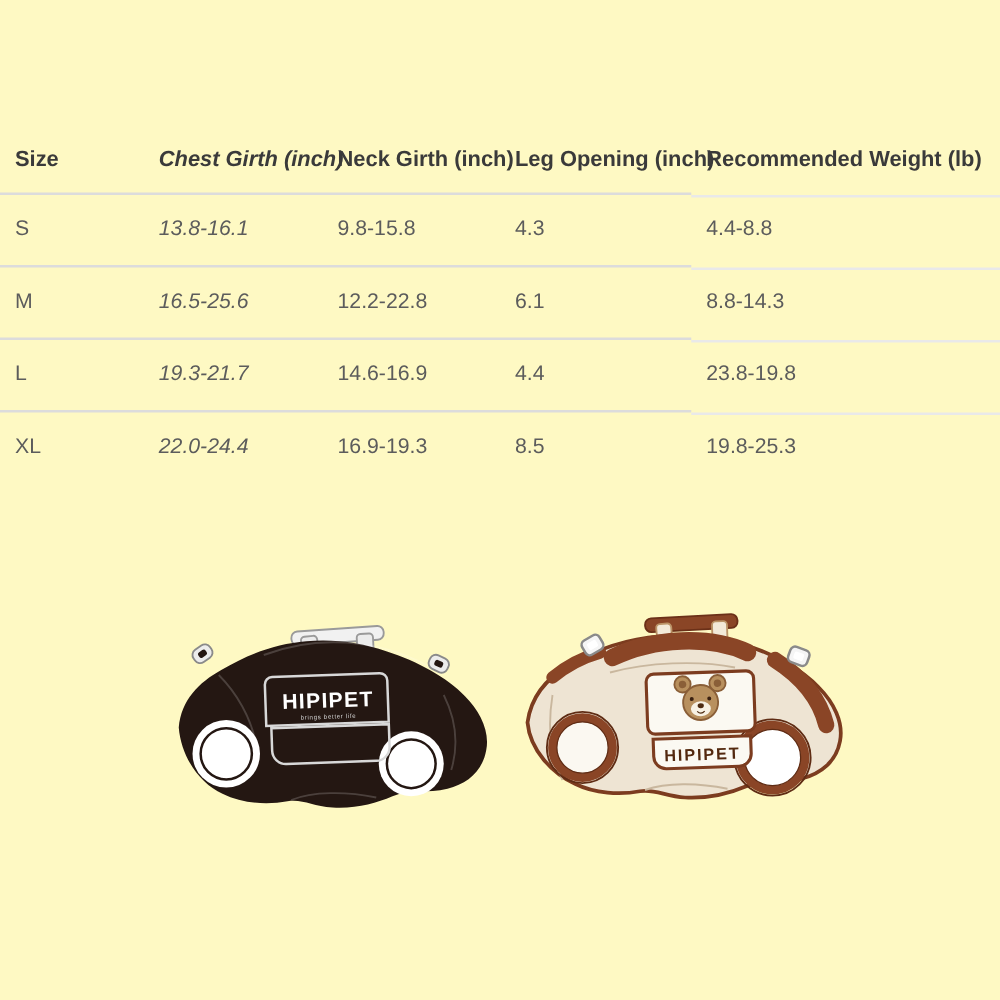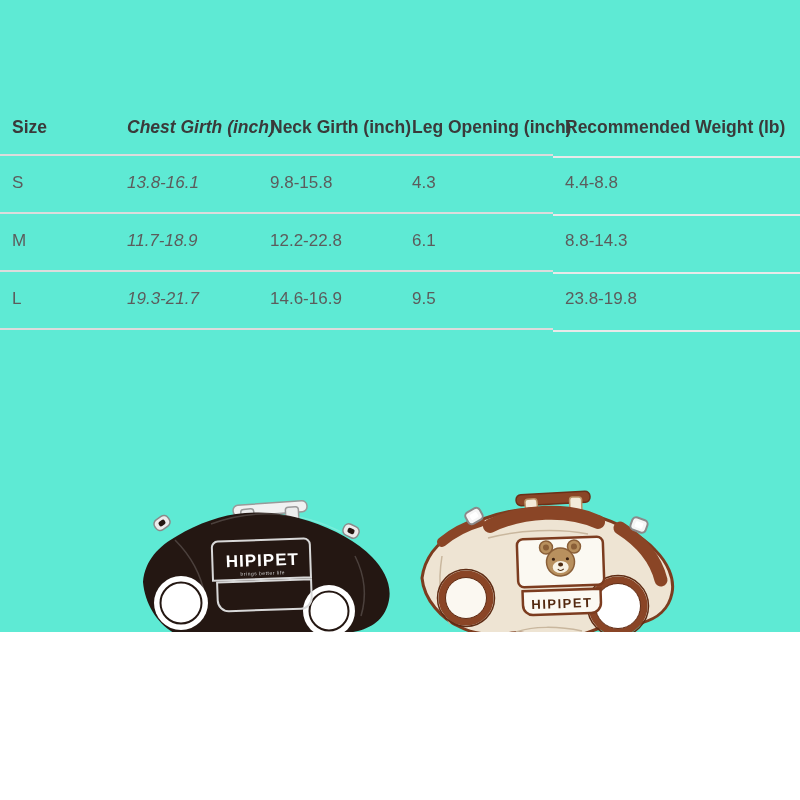--- a/index.html
+++ b/index.html
@@ -1,17 +1,17 @@
 <!DOCTYPE html>
 <html><head>
 <meta charset="utf-8">
 <style>
   html,body { margin:0; padding:0; background:#ffffff; }
   .sheet {
-    position:relative; width:800px; height:632px; background:#5eead4;
+    position:relative; width:800px; height:800px; background:#fef9c3;
     font-family:"Liberation Sans", sans-serif; overflow:hidden;
   }
   
   .header-row { position:absolute; left:0; top:105px; width:800px; height:44px; }
   .header-row .cell {
     position:absolute; top:50%; transform:translateY(-50%);
     font-weight:bold; font-size:17.5px; color:#3a3a3a; white-space:nowrap;
   }
   .data-row { position:absolute; left:0; width:800px; height:58px; }
   .data-row .cell {
@@ -51,31 +51,38 @@
 
   <div class="data-row row-s">
     <span class="cell c1">S</span>
     <span class="cell c2">13.8-16.1</span>
     <span class="cell c3">9.8-15.8</span>
     <span class="cell c4">4.3</span>
     <span class="cell c5">4.4-8.8</span>
   </div>
   <div class="data-row row-m">
     <span class="cell c1">M</span>
-    <span class="cell c2">11.7-18.9</span>
+    <span class="cell c2">16.5-25.6</span>
     <span class="cell c3">12.2-22.8</span>
     <span class="cell c4">6.1</span>
     <span class="cell c5">8.8-14.3</span>
   </div>
   <div class="data-row row-l">
     <span class="cell c1">L</span>
     <span class="cell c2">19.3-21.7</span>
     <span class="cell c3">14.6-16.9</span>
-    <span class="cell c4">9.5</span>
+    <span class="cell c4">4.4</span>
     <span class="cell c5">23.8-19.8</span>
+  </div>
+  <div class="data-row row-xl">
+    <span class="cell c1">XL</span>
+    <span class="cell c2">22.0-24.4</span>
+    <span class="cell c3">16.9-19.3</span>
+    <span class="cell c4">8.5</span>
+    <span class="cell c5">19.8-25.3</span>
   </div>
 
   <svg class="bag-dark" viewBox="0 0 280 160">
 
     <g>
       <rect x="118" y="9" width="74" height="11" rx="5" fill="#f1f1f1" stroke="#9a9a9a" stroke-width="1.5" transform="rotate(-4 155 14)"></rect>
       <rect x="127" y="15" width="13" height="30" rx="3" fill="#ececec" stroke="#9a9a9a" stroke-width="1.5" transform="rotate(-6 133 30)"></rect>
       <rect x="171" y="13" width="13" height="30" rx="3" fill="#ececec" stroke="#9a9a9a" stroke-width="1.5" transform="rotate(-3 177 28)"></rect>
     </g>
 

